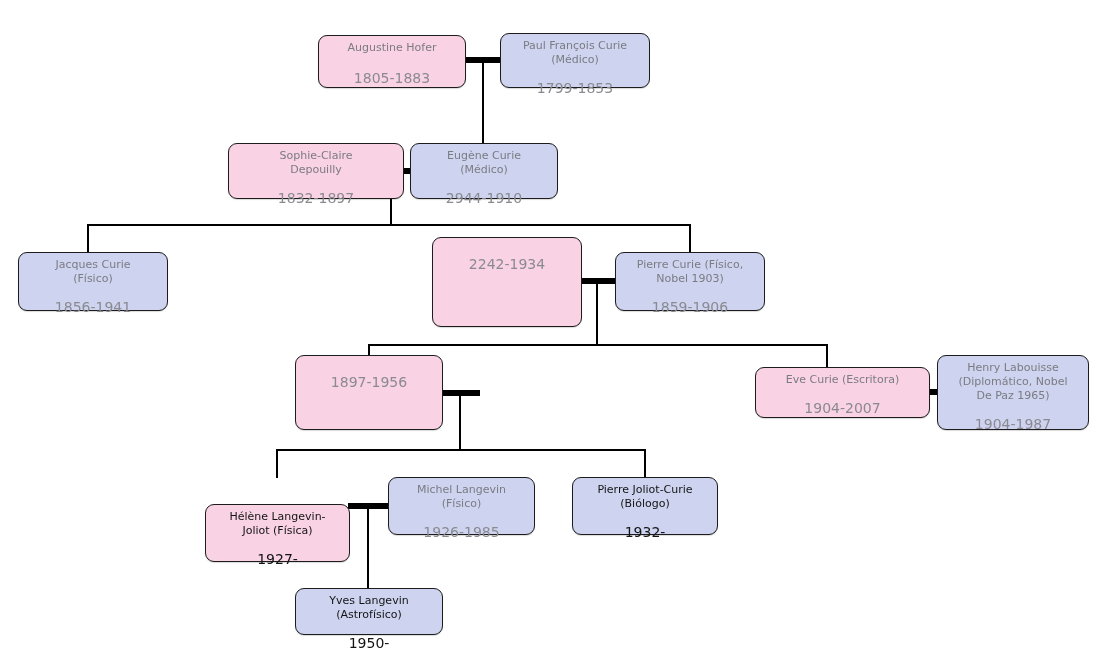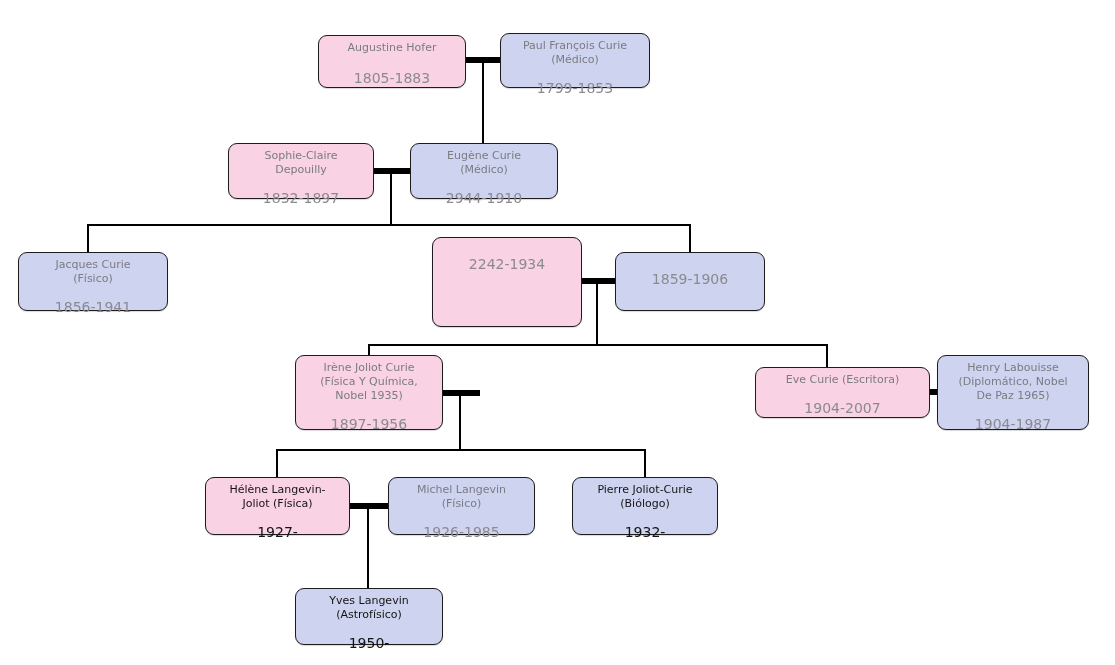--- a/index.html
+++ b/index.html
@@ -78,21 +78,21 @@
     <div class="name">Augustine Hofer</div>
     <div class="dates">1805-1883</div>
   </div>
 
   <div class="node male" style="left:500px;top:33px;width:150px;height:55px">
     <div class="name">Paul François Curie
 (Médico)</div>
     <div class="dates">1799-1853</div>
   </div>
 
-  <div class="node female" style="left:228px;top:143px;width:146px;height:56px">
+  <div class="node female" style="left:228px;top:143px;width:176px;height:56px">
     <div class="name">Sophie-Claire
 Depouilly</div>
     <div class="dates">1832-1897</div>
   </div>
 
   <div class="node male" style="left:410px;top:143px;width:148px;height:56px">
     <div class="name">Eugène Curie
 (Médico)</div>
     <div class="dates">2944-1910</div>
   </div>
@@ -101,60 +101,59 @@
     <div class="name">Jacques Curie
 (Físico)</div>
     <div class="dates">1856-1941</div>
   </div>
 
   <div class="node female" style="left:432px;top:237px;width:150px;height:90px">
     <div class="dates">2242-1934</div>
   </div>
 
   <div class="node male" style="left:615px;top:252px;width:150px;height:59px">
+    <div class="name">Pierre Curie (Físico,
+Nobel 1903)</div>
     <div class="dates">1859-1906</div>
   </div>
 
   <div class="node female" style="left:295px;top:355px;width:148px;height:75px">
-    <div class="name">Irène Joliot Curie
-(Física Y Química,
-Nobel 1935)</div>
     <div class="dates">1897-1956</div>
   </div>
 
 
   <div class="node female" style="left:755px;top:367px;width:175px;height:51px">
     <div class="name">Eve Curie (Escritora)</div>
     <div class="dates">1904-2007</div>
   </div>
 
   <div class="node male" style="left:937px;top:355px;width:152px;height:75px">
     <div class="name">Henry Labouisse
 (Diplomático, Nobel
 De Paz 1965)</div>
     <div class="dates">1904-1987</div>
   </div>
 
-  <div class="node female dark" style="left:205px;top:477px;width:145px;height:58px">
+  <div class="node female dark" style="left:205px;top:504px;width:145px;height:58px">
     <div class="name">Hélène Langevin-
 Joliot (Física)</div>
     <div class="dates">1927-</div>
   </div>
 
   <div class="node male" style="left:388px;top:477px;width:147px;height:58px">
     <div class="name">Michel Langevin
 (Físico)</div>
     <div class="dates">1926-1985</div>
   </div>
 
   <div class="node male dark" style="left:572px;top:477px;width:146px;height:58px">
     <div class="name">Pierre Joliot-Curie
 (Biólogo)</div>
     <div class="dates">1932-</div>
   </div>
 
-  <div class="node male dark" style="left:295px;top:588px;width:148px;height:57px">
+  <div class="node male dark" style="left:295px;top:588px;width:148px;height:47px">
     <div class="name">Yves Langevin
 (Astrofísico)</div>
     <div class="dates">1950-</div>
   </div>
 
 </div>
 
 </body></html>

